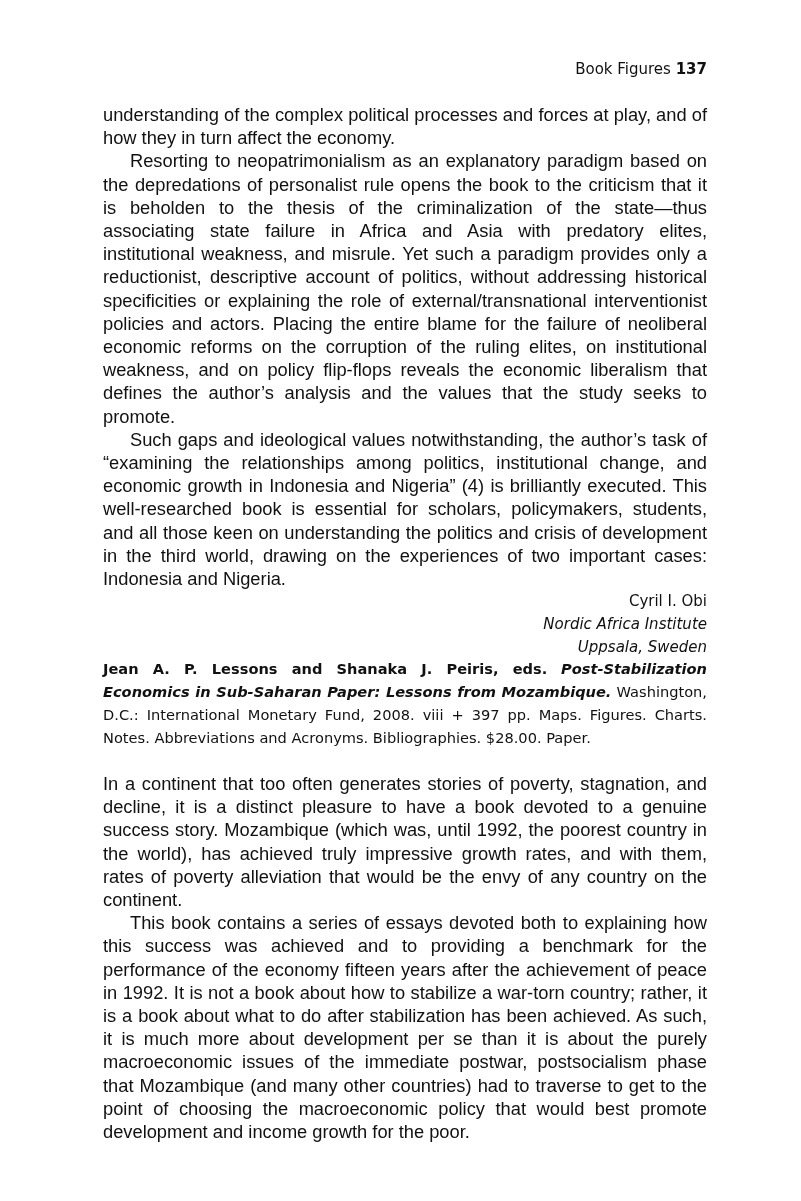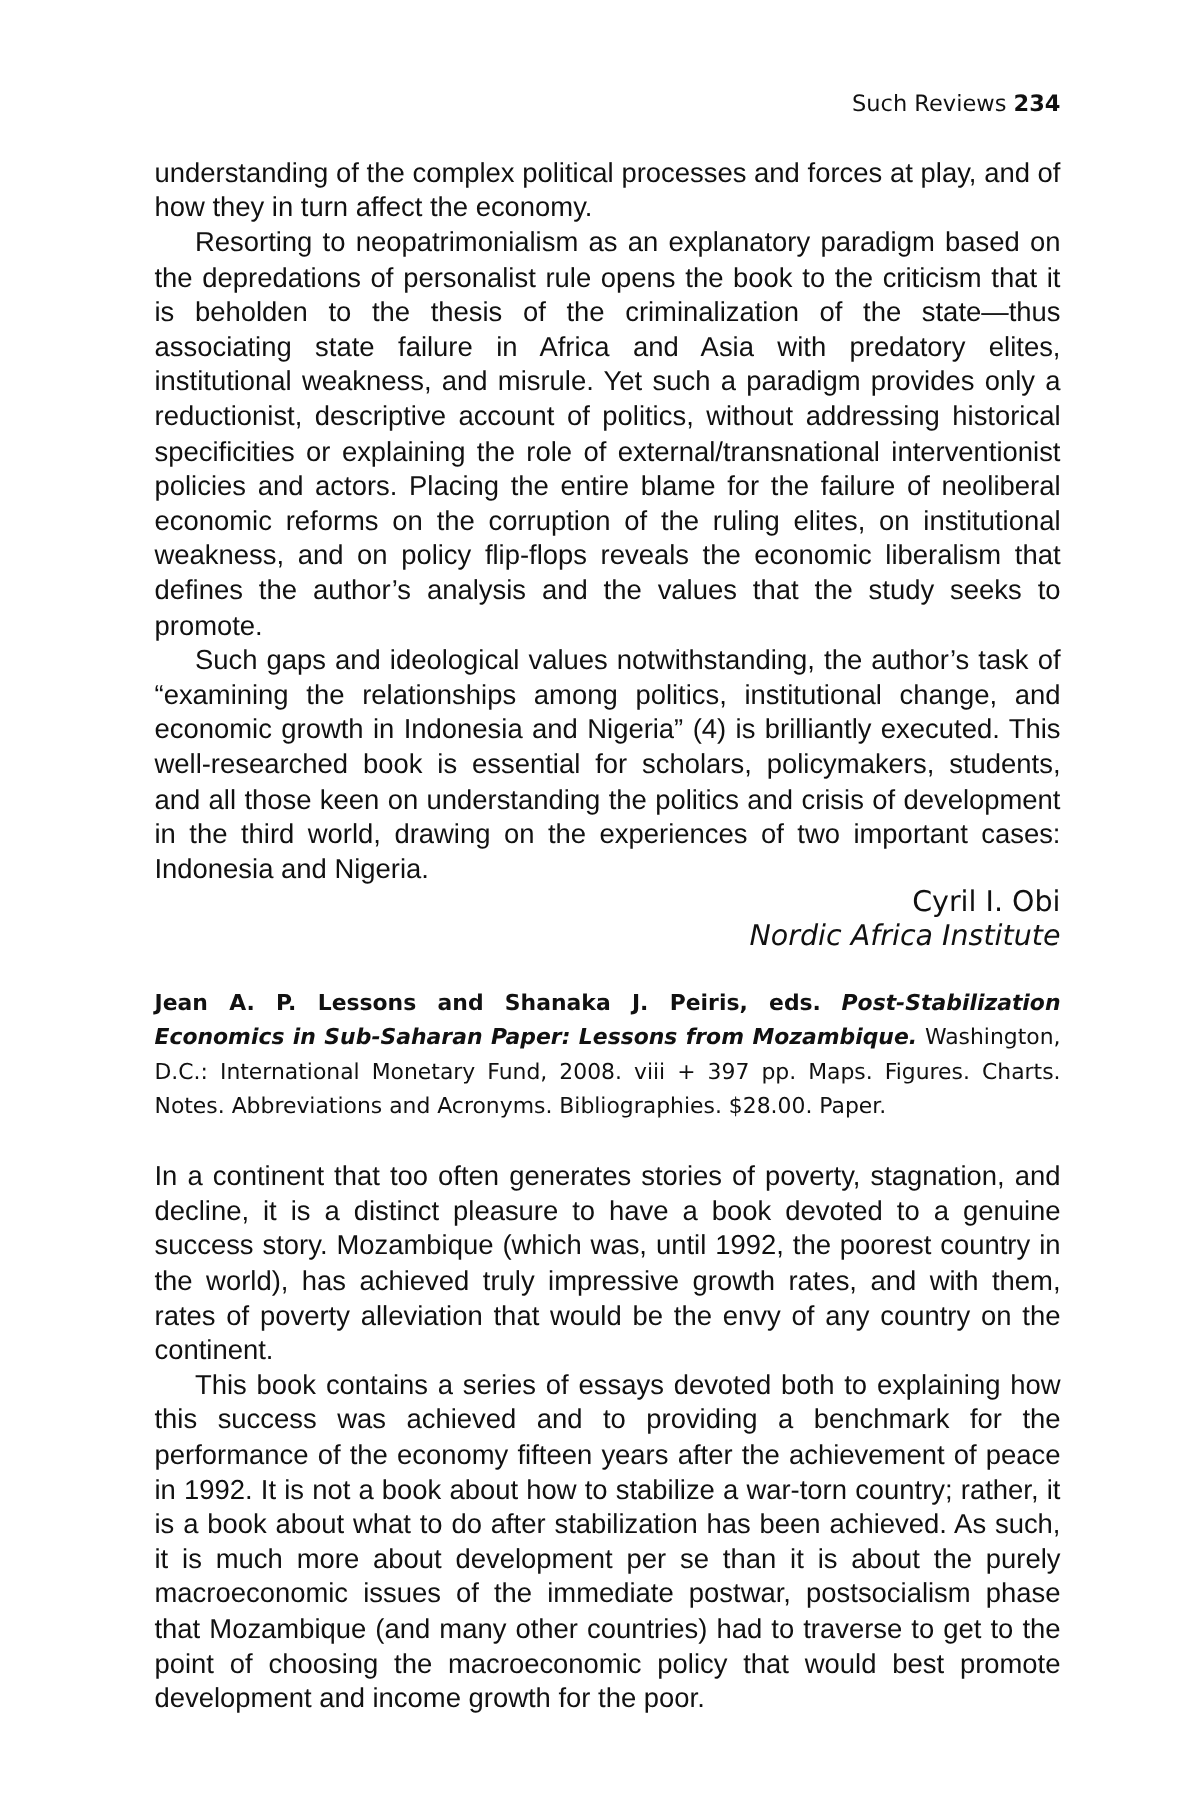--- a/index.html
+++ b/index.html
@@ -12,50 +12,51 @@
   .running-head .num { font-weight: bold; }
   .body-text {
     font-family: Liberation Sans, sans-serif;
     font-size: 18.3px; line-height: 23.2px;
     text-align: justify; margin: 0;
   }
   .indent { text-indent: 27px; }
   #review1 { position: absolute; top: 103px; left: 0; width: 604px; }
   .sig {
     text-align: right;
-    font-family: "DejaVu Sans", sans-serif; font-size: 19px; line-height: 23px;
+    font-family: "DejaVu Sans", sans-serif; font-size: 15px; line-height: 23px;
     margin: 0;
   }
   .sig .it { font-style: italic; }
   #header2 {
     position: absolute; top: 657px; left: 0; width: 604px;
     font-family: "DejaVu Sans", sans-serif; font-size: 14.6px; line-height: 23px;
     text-align: justify; margin: 0;
   }
   #header2 .authors { font-weight: bold; }
   #header2 .title { font-weight: bold; font-style: italic; }
   #review2 { position: absolute; top: 772px; left: 0; width: 604px; }
 </style>
 </head>
 <body>
 
 <div class="page">
 
   <div class="running-head">
-    <span>Such Reviews</span>
-    <span class="num">234</span>
+    <span>Book Figures</span>
+    <span class="num">137</span>
   </div>
 
   <div id="review1">
     <p class="body-text">understanding of the complex political processes and forces at play, and of how they in turn affect the economy.</p>
     <p class="body-text indent">Resorting to neopatrimonialism as an explanatory paradigm based on the depredations of personalist rule opens the book to the criticism that it is beholden to the thesis of the criminalization of the state—thus associating state failure in Africa and Asia with predatory elites, institutional weakness, and misrule. Yet such a paradigm provides only a reductionist, descriptive account of politics, without addressing historical specificities or explaining the role of external/transnational interventionist policies and actors. Placing the entire blame for the failure of neoliberal economic reforms on the corruption of the ruling elites, on institutional weakness, and on policy flip-flops reveals the economic liberalism that defines the author’s analysis and the values that the study seeks to promote.</p>
     <p class="body-text indent">Such gaps and ideological values notwithstanding, the author’s task of “examining the relationships among politics, institutional change, and economic growth in Indonesia and Nigeria” (4) is brilliantly executed. This well-researched book is essential for scholars, policymakers, students, and all those keen on understanding the politics and crisis of development in the third world, drawing on the experiences of two important cases: Indonesia and Nigeria.</p>
     <div style="margin-top:0;">
       <p class="sig">Cyril I. Obi</p>
       <p class="sig it"><span class="it">Nordic Africa Institute</span></p>
+      <p class="sig it"><span class="it">Uppsala, Sweden</span></p>
     </div>
   </div>
 
   <p id="header2">
     <span class="authors">Jean A. P. Lessons and Shanaka J. Peiris, eds.</span>
     <span class="title">Post-Stabilization Economics in Sub-Saharan Paper: Lessons from Mozambique.</span>
     <span>Washington, D.C.: International Monetary Fund, 2008. viii + 397 pp. Maps. Figures. Charts. Notes. Abbreviations and Acronyms. Bibliographies. $28.00. Paper.</span>
   </p>
 
   <div id="review2">

